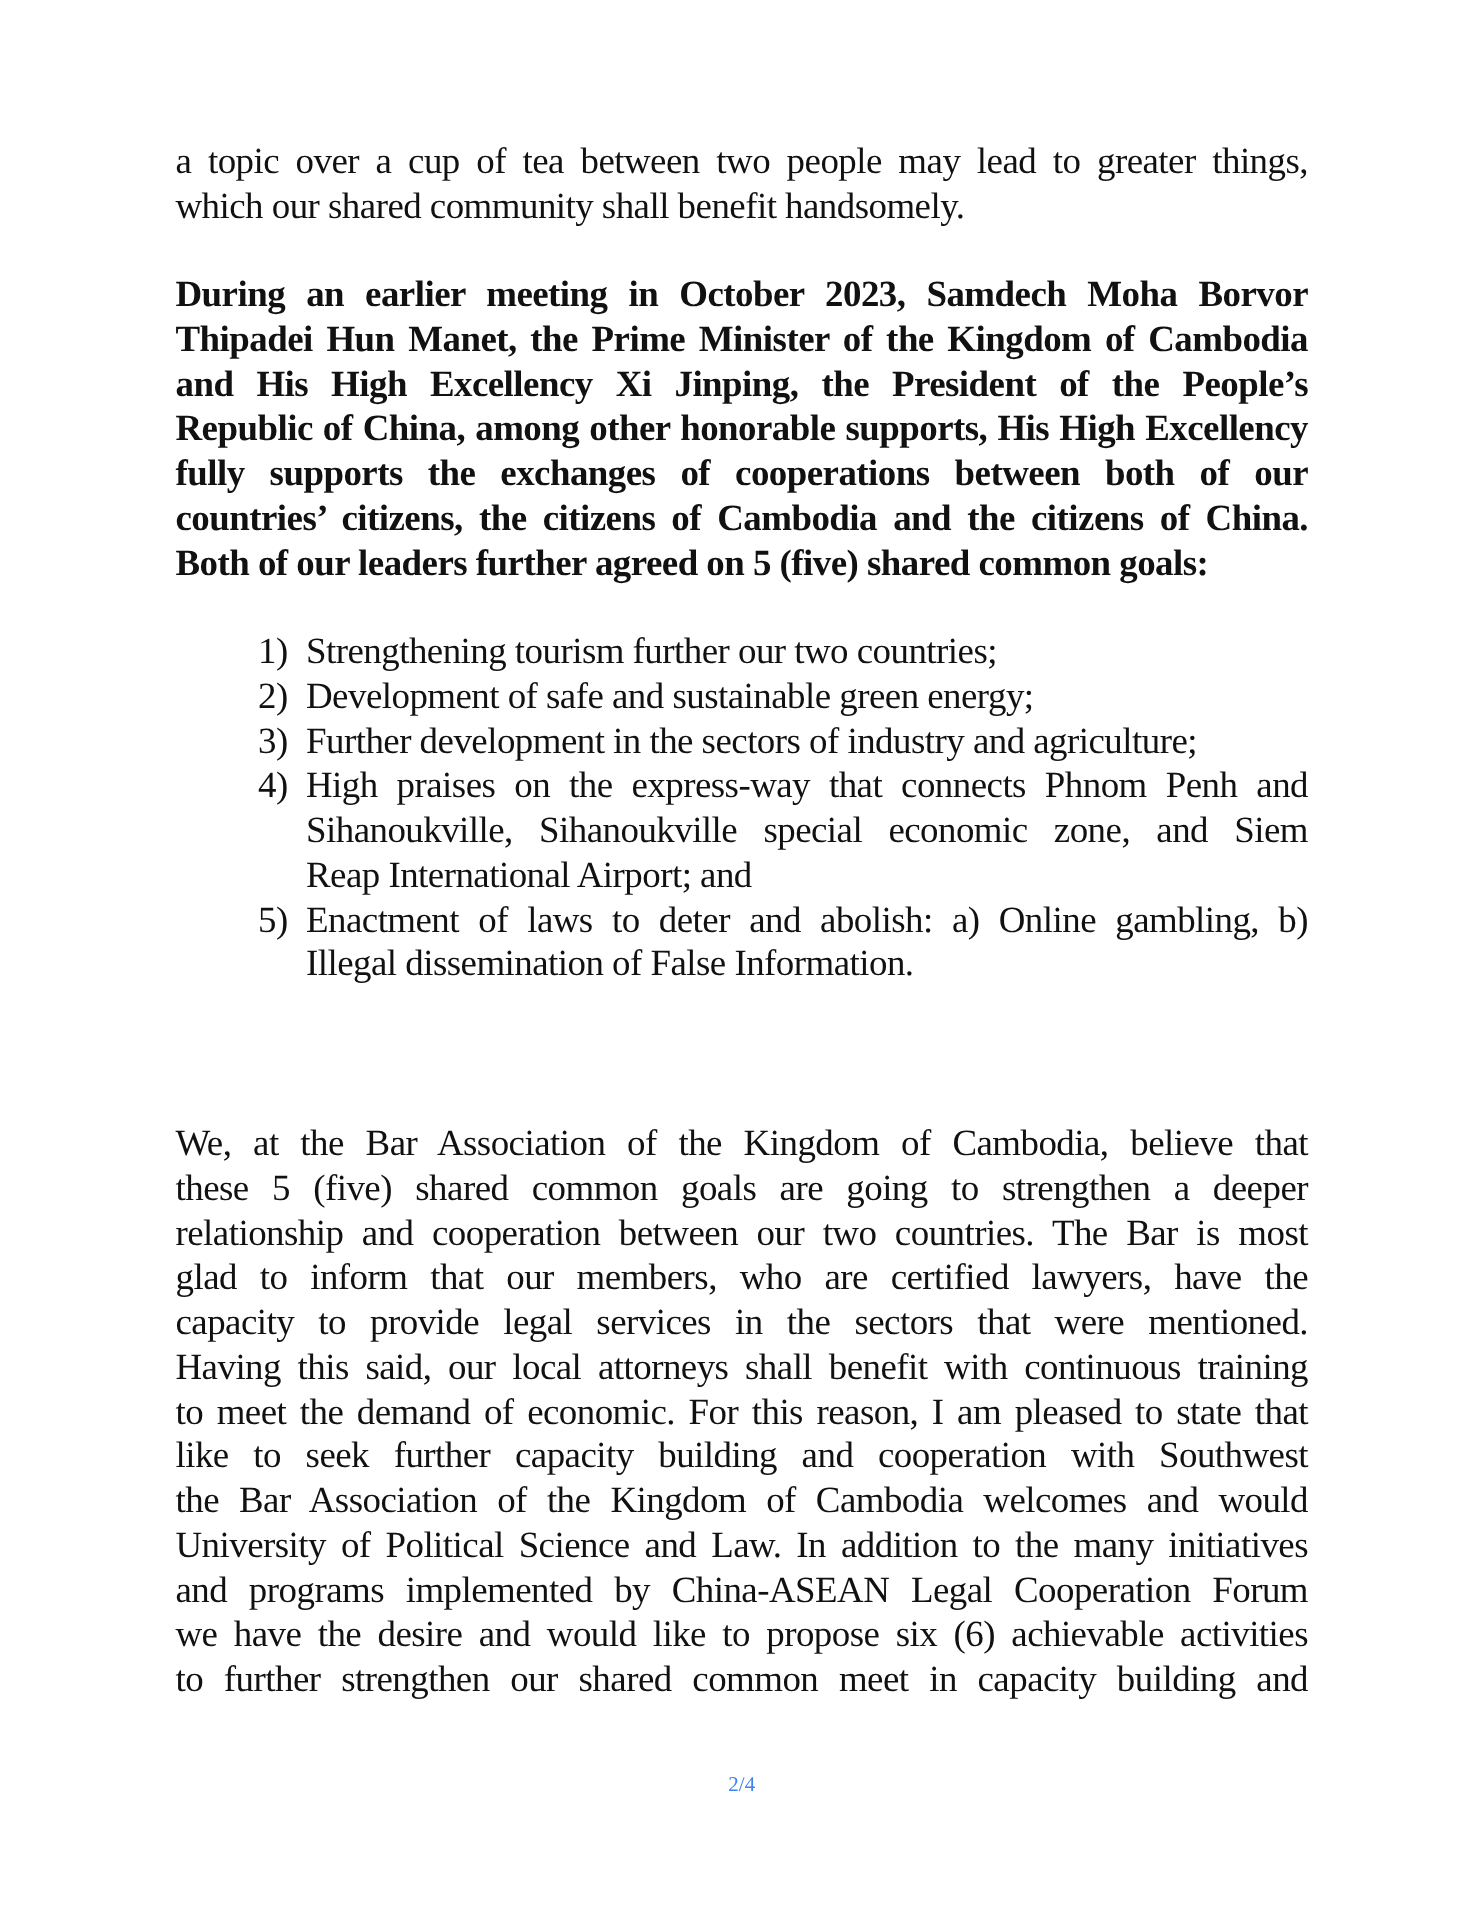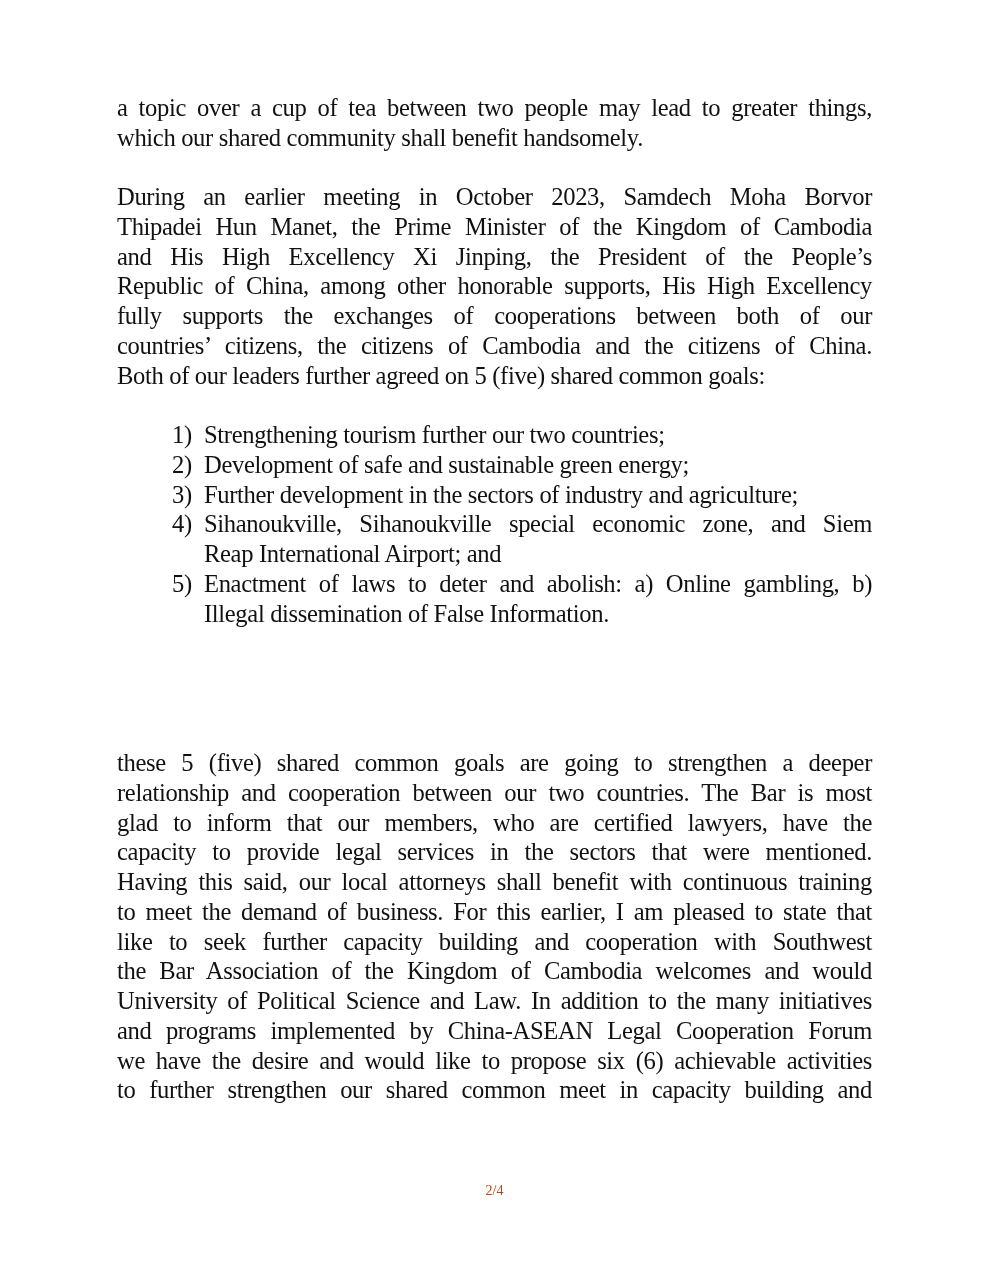--- a/index.html
+++ b/index.html
@@ -11,33 +11,33 @@
   .line { display: block; height: 29.75px; line-height: 29.75px; white-space: nowrap;
     text-align: justify; text-align-last: justify; }
   .line.last { text-align-last: left; }
   .list { position: absolute; left: 172px; width: 700px;
     font-family: "Liberation Serif", "DejaVu Serif", serif; font-size: 24.6px; color: #111;
     letter-spacing: -0.35px; }
   .item { position: relative; }
   .num { position: absolute; left: 0; top: 0; line-height: 29.75px; }
   .item-body { margin-left: 32px; }
   .page-number { position: absolute; left: 0; width: 989px; top: 1183px; text-align: center;
-    font-family: "Liberation Serif", "DejaVu Serif", serif; font-size: 14px; color: #c2410c; }
+    font-family: "Liberation Serif", "DejaVu Serif", serif; font-size: 14px; color: #3b82f6; }
 </style>
 </head>
 <body>
 
 <div class="page">
 
   <div class="para" style="top:93px;">
     <span class="line">a topic over a cup of tea between two people may lead to greater things,</span>
     <span class="line last">which our shared community shall benefit handsomely.</span>
   </div>
 
-  <div class="para" style="top:182px;">
+  <div class="para" style="top:182px;font-weight:bold;">
     <span class="line">During an earlier meeting in October 2023, Samdech Moha Borvor</span>
     <span class="line">Thipadei Hun Manet, the Prime Minister of the Kingdom of Cambodia</span>
     <span class="line">and His High Excellency Xi Jinping, the President of the People’s</span>
     <span class="line">Republic of China, among other honorable supports, His High Excellency</span>
     <span class="line">fully supports the exchanges of cooperations between both of our</span>
     <span class="line">countries’ citizens, the citizens of Cambodia and the citizens of China.</span>
     <span class="line last">Both of our leaders further agreed on 5 (five) shared common goals:</span>
   </div>
 
   <div class="list" style="top:420px;">
@@ -55,40 +55,42 @@
     </div>
     <div class="item">
       <span class="num">3)</span>
       <div class="item-body">
         <span class="line last">Further development in the sectors of industry and agriculture;</span>
       </div>
     </div>
     <div class="item">
       <span class="num">4)</span>
       <div class="item-body">
+        <span class="line">High praises on the express-way that connects Phnom Penh and</span>
         <span class="line">Sihanoukville, Sihanoukville special economic zone, and Siem</span>
         <span class="line last">Reap International Airport; and</span>
       </div>
     </div>
     <div class="item">
       <span class="num">5)</span>
       <div class="item-body">
         <span class="line">Enactment of laws to deter and abolish: a) Online gambling, b)</span>
         <span class="line last">Illegal dissemination of False Information.</span>
       </div>
     </div>
   </div>
 
   <div class="para" style="top:748px;">
+    <span class="line">We, at the Bar Association of the Kingdom of Cambodia, believe that</span>
     <span class="line">these 5 (five) shared common goals are going to strengthen a deeper</span>
     <span class="line">relationship and cooperation between our two countries.  The Bar is most</span>
     <span class="line">glad to inform that our members, who are certified lawyers, have the</span>
     <span class="line">capacity to provide legal services in the sectors that were mentioned.</span>
     <span class="line">Having this said, our local attorneys shall benefit with continuous training</span>
-    <span class="line">to meet the demand of business.  For this earlier, I am pleased to state that</span>
+    <span class="line">to meet the demand of economic.  For this reason, I am pleased to state that</span>
     <span class="line">like to seek further capacity building and cooperation with Southwest</span>
     <span class="line">the Bar Association of the Kingdom of Cambodia welcomes and would</span>
     <span class="line">University of Political Science and Law. In addition to the many initiatives</span>
     <span class="line">and programs implemented by China-ASEAN Legal Cooperation Forum</span>
     <span class="line">we have the desire and would like to propose six (6) achievable activities</span>
     <span class="line">to further strengthen our shared common meet in capacity building and</span>
   </div>
 
   <div class="page-number">2/4</div>
 </div>

